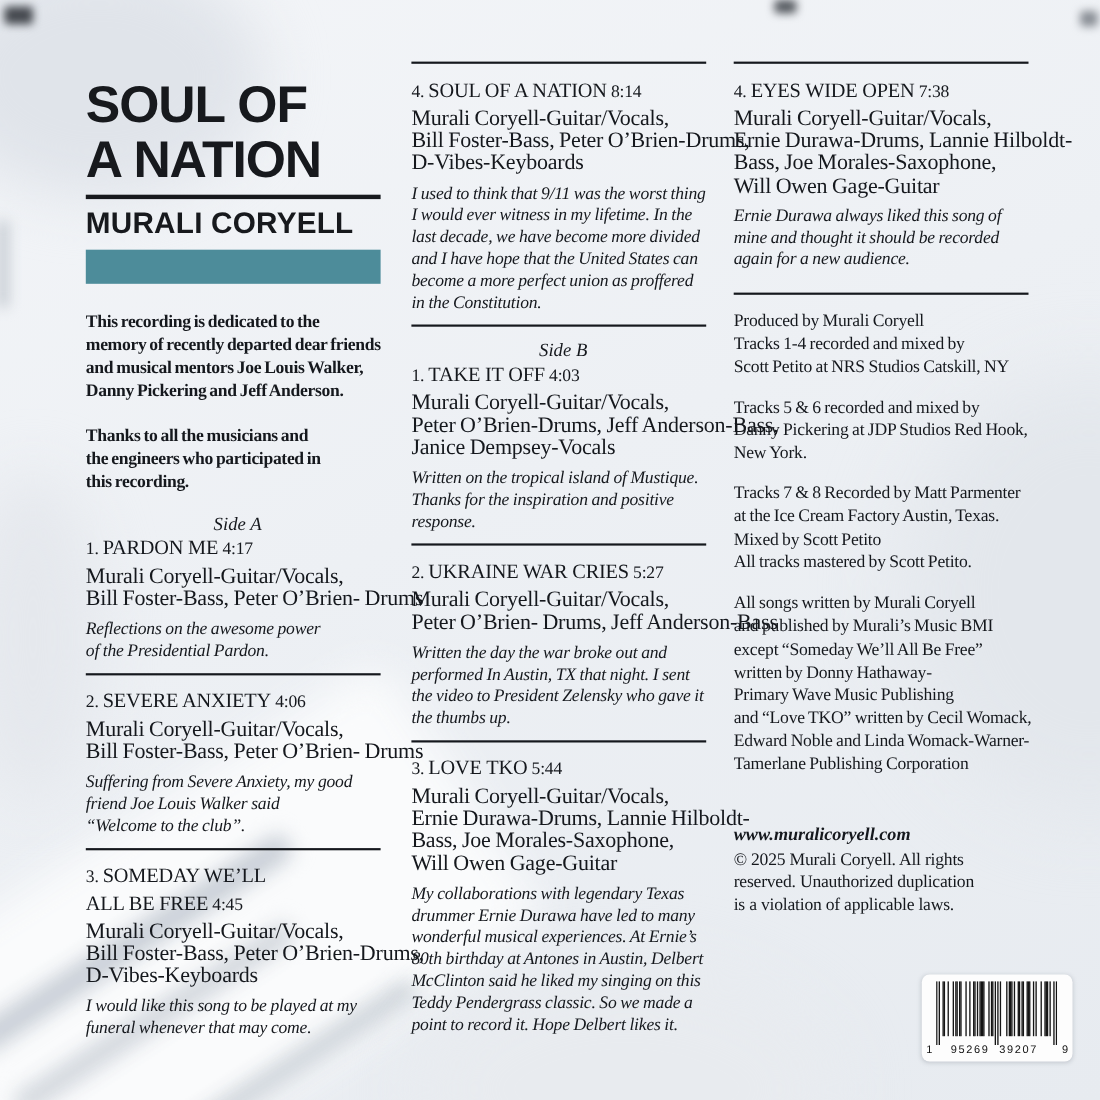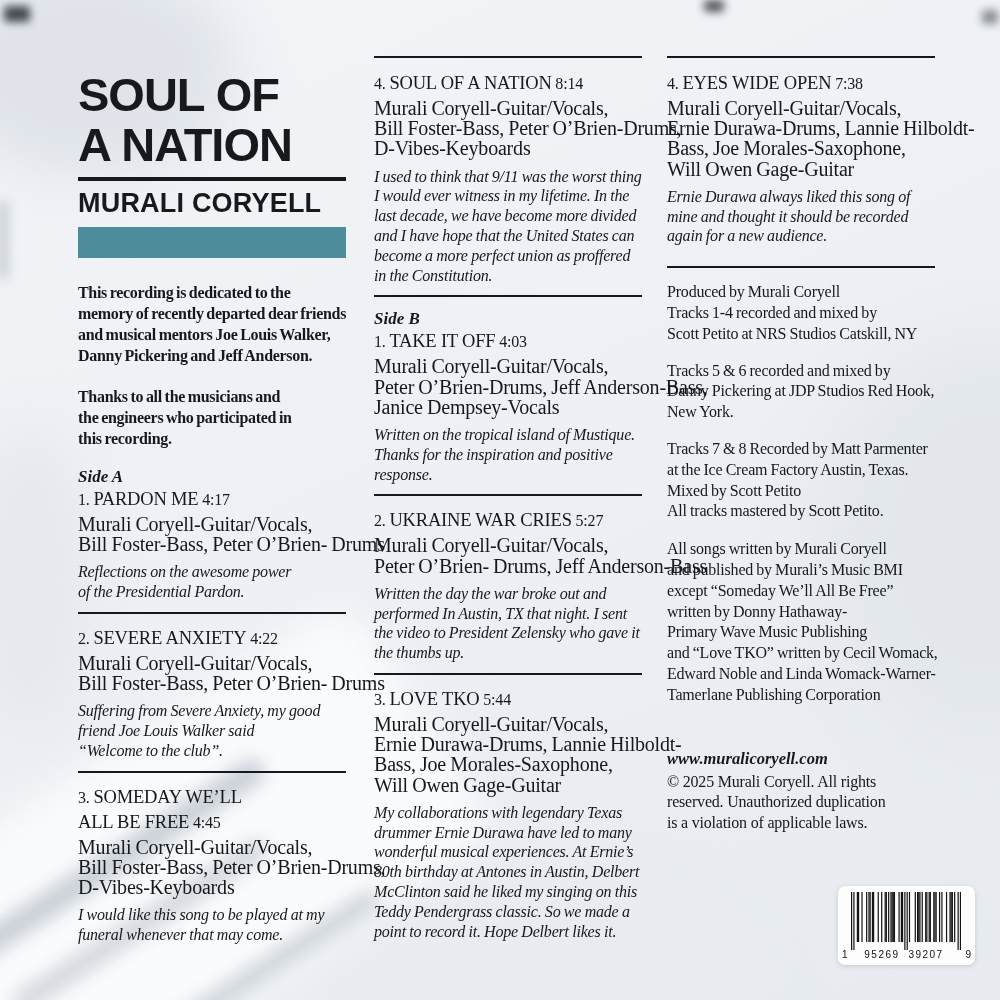--- a/index.html
+++ b/index.html
@@ -43,21 +43,21 @@
   .title-rule{width:268px;height:4px;background:#17191d;margin-top:7px;}
   .artist{font-family:"Liberation Sans",sans-serif;font-weight:700;
     font-size:27px;line-height:30px;letter-spacing:0.2px;margin-top:7px;color:#17191d;}
   .accent-bar{width:268px;height:31px;background:#4d8c9a;margin-top:9px;}
 
   .dedication{font-weight:700;font-size:16px;line-height:21px;
     letter-spacing:-0.3px;word-spacing:-1px;}
   .ded1{margin-top:24px;}
   .ded2{margin-top:20px;}
 
-  .side-label{font-weight:700;font-style:italic;font-size:17px;line-height:20px;}
+  .side-label{font-weight:400;font-style:italic;font-size:17px;line-height:20px;text-align:center;}
   .col-left .side-label{margin-top:18px;}
   .col-mid .side-label{margin-top:2px;}
 
   .thead{font-size:16px;line-height:25px;letter-spacing:-0.2px;}
   .ttitle{font-weight:400;font-size:18.5px;letter-spacing:-0.2px;white-space:pre-line;}
   .tnum,.ttime{font-size:16px;}
   .credits{font-size:20px;line-height:20.2px;letter-spacing:-0.2px;word-spacing:-0.6px;margin-top:2px;}
   .note{font-style:italic;font-size:16px;line-height:19.8px;letter-spacing:-0.2px;word-spacing:-0.4px;margin-top:8px;}
 
   .divider{height:2px;background:#15181d;margin:10px 0 12px 0;}
@@ -131,21 +131,21 @@
 Bill Foster-Bass, Peter O’Brien- Drums</p>
       <p class="note pre">Reflections on the awesome power
 of the Presidential Pardon.</p>
     </article>
     <div class="divider"></div>
 
     <article class="track">
       <div class="thead">
         <span class="tnum">2.</span>
         <span class="ttitle">SEVERE ANXIETY</span>
-        <span class="ttime">4:22</span>
+        <span class="ttime">4:06</span>
       </div>
       <p class="credits pre">Murali Coryell-Guitar/Vocals,
 Bill Foster-Bass, Peter O’Brien- Drums</p>
       <p class="note pre">Suffering from Severe Anxiety, my good
 friend Joe Louis Walker said
 “Welcome to the club”.</p>
     </article>
     <div class="divider"></div>
 
     <article class="track">

